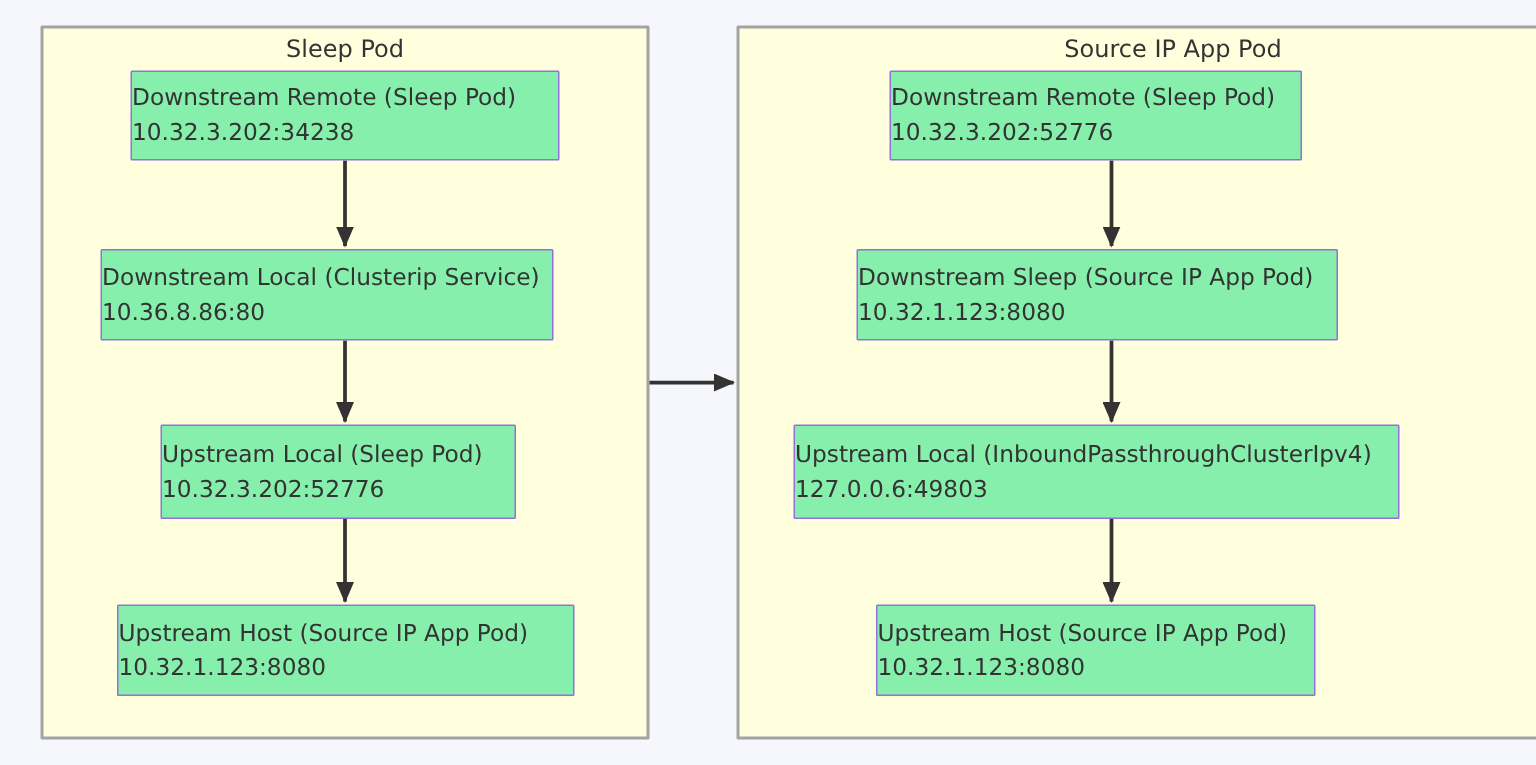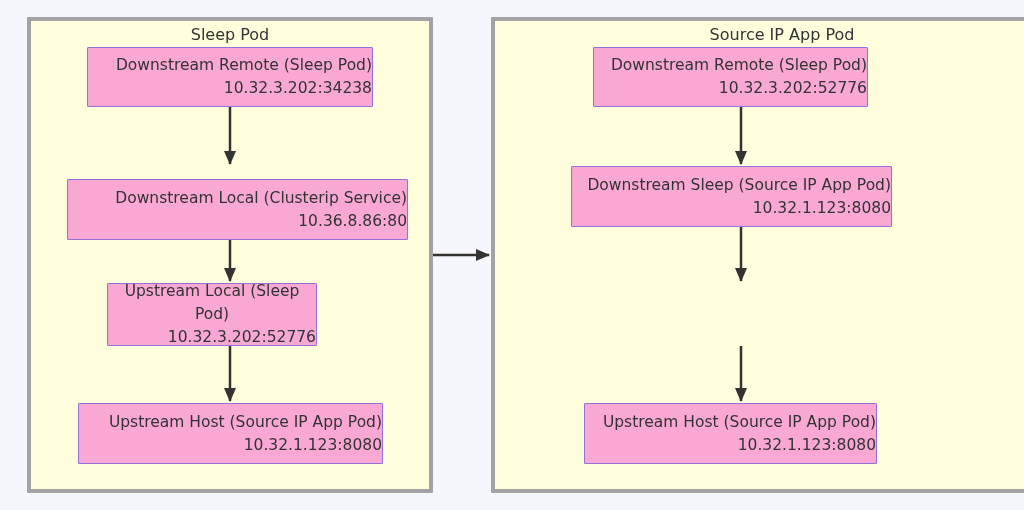--- a/index.html
+++ b/index.html
@@ -9,56 +9,56 @@
     font-family: "DejaVu Sans", "Liberation Sans", sans-serif;
     color: #333333;
     position: relative;
     overflow: hidden;
   }
   .canvas { position: absolute; left: 0; top: 0; width: 1024px; height: 510px; }
 
   .cluster {
     position: absolute;
     background: #ffffde;
-    border: 4px solid #a3a3a3;
+    border: 2px solid #a3a3a3;
     border-radius: 1px;
     box-sizing: border-box;
   }
   .cluster-sleep  { left: 27px;  top: 17px; width: 406px; height: 476px; }
   .cluster-source { left: 491px; top: 17px; width: 582px; height: 476px; }
 
   .cluster-title {
     position: absolute;
     top: 4px; left: 0; right: 0;
     text-align: center;
     font-size: 16px;
     font-weight: 400;
     color: #333333;
   }
 
   .node {
     position: absolute;
-    background: #f9a8d4;
+    background: #86efac;
     border: 1.5px solid #9370db;
     border-radius: 1px;
     box-sizing: border-box;
     display: flex;
     flex-direction: column;
-    align-items: flex-end;
+    align-items: flex-start;
     justify-content: center;
     text-align: center;
     font-size: 15.5px;
     line-height: 23px;
     color: #333333;
   }
 
   
   .node-l1 { left: 87px;  top: 47px;  width: 286px; height: 60px; }
-  .node-l2 { left: 67px;  top: 166px; width: 341px; height: 61px; margin-top: 13px; }
-  .node-l3 { left: 107px; top: 283px; width: 210px; height: 63px; }
+  .node-l2 { left: 67px;  top: 166px; width: 302px; height: 61px; }
+  .node-l3 { left: 107px; top: 283px; width: 237px; height: 63px; }
   .node-l4 { left: 78px;  top: 403px; width: 305px; height: 61px; }
 
   
   .node-r1 { left: 593px; top: 47px;  width: 275px; height: 60px; }
   .node-r2 { left: 571px; top: 166px; width: 321px; height: 61px; }
   .node-r3 { left: 529px; top: 283px; width: 404px; height: 63px; }
   .node-r4 { left: 584px; top: 403px; width: 293px; height: 61px; }
 
   .edges { position: absolute; left: 0; top: 0; pointer-events: none; }
 </style>
@@ -108,18 +108,22 @@
   </div>
 
   <div class="node node-r1">
     <span>Downstream Remote (Sleep Pod)</span>
     <span>10.32.3.202:52776</span>
   </div>
   <div class="node node-r2">
     <span>Downstream Sleep (Source IP App Pod)</span>
     <span>10.32.1.123:8080</span>
   </div>
+  <div class="node node-r3">
+    <span>Upstream Local (InboundPassthroughClusterIpv4)</span>
+    <span>127.0.0.6:49803</span>
+  </div>
   <div class="node node-r4">
     <span>Upstream Host (Source IP App Pod)</span>
     <span>10.32.1.123:8080</span>
   </div>
 
 </div>
 
 </body></html>

